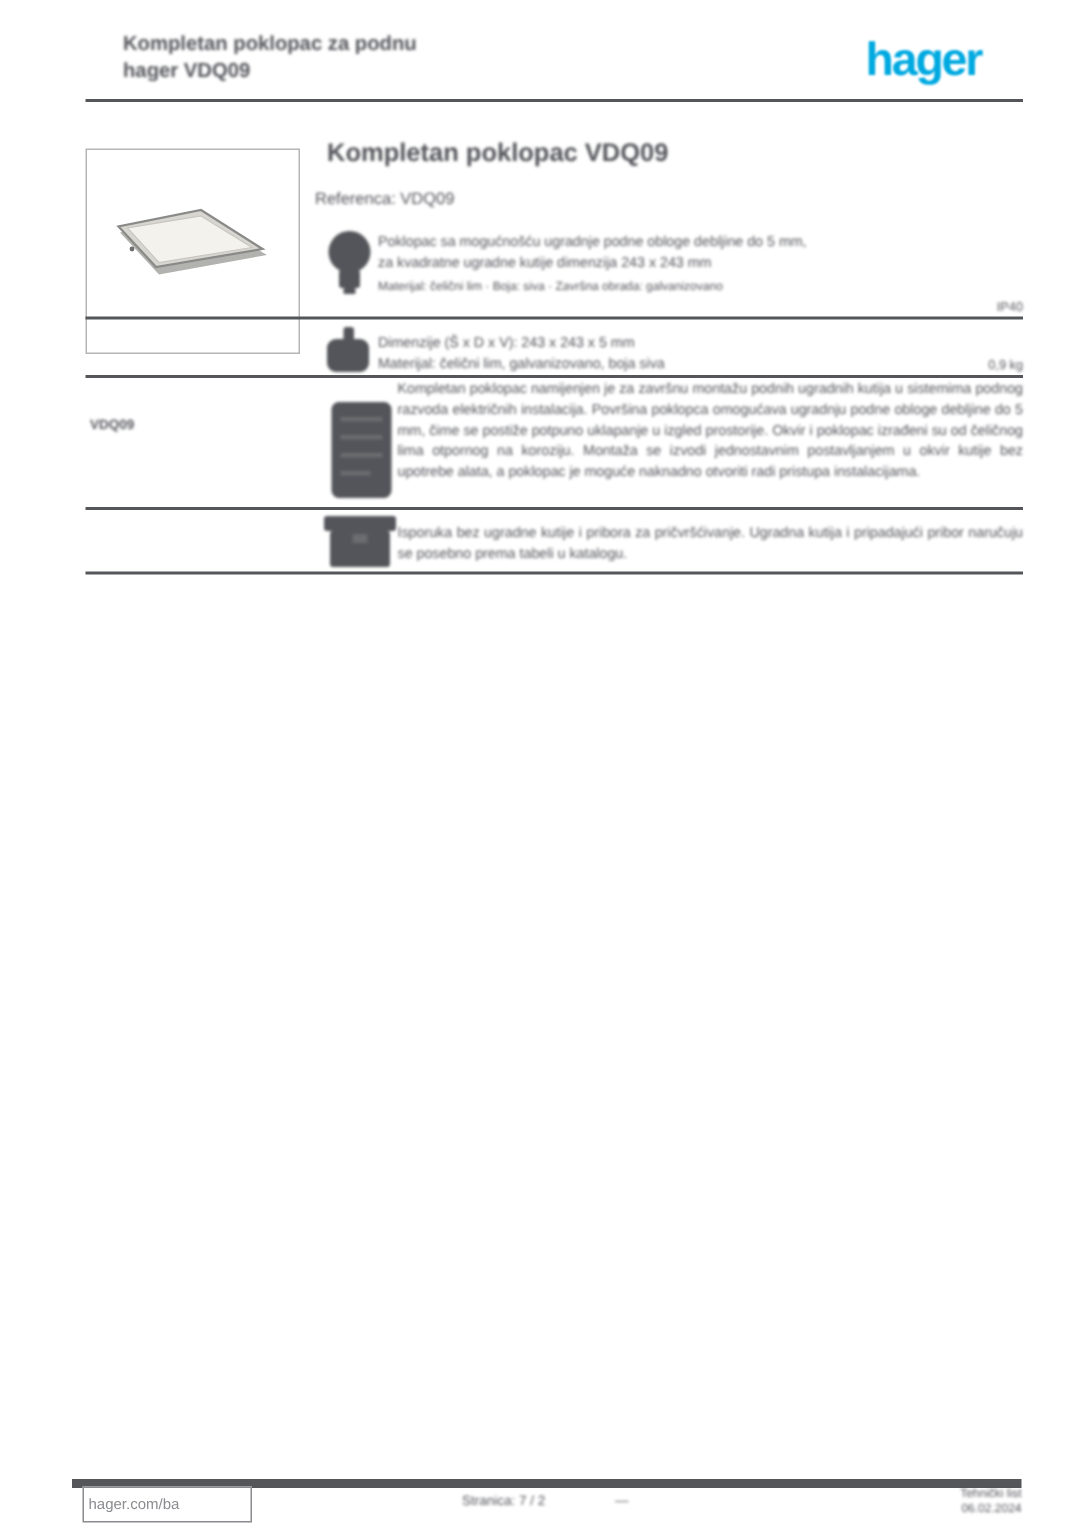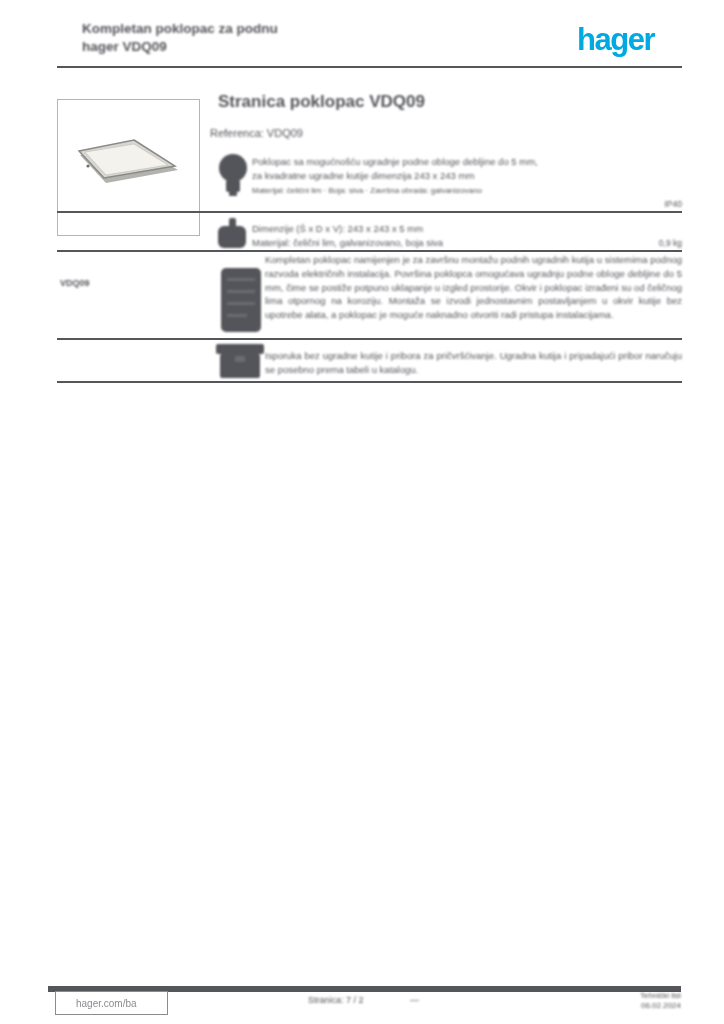--- a/index.html
+++ b/index.html
@@ -21,21 +21,21 @@
   
   .title{left:218px;top:92px;font-size:17px;font-weight:bold;color:#54555a;white-space:nowrap;}
   .subtitle{left:210px;top:127px;font-size:11px;color:#54555a;}
   .rtext{font-size:9.5px;line-height:14px;color:#54555a;}
   .rsmall{font-size:8px;color:#54555a;}
   .rvalue{font-size:8.5px;color:#54555a;text-align:right;}
   .para{left:265px;top:253px;width:417px;font-size:9.5px;line-height:13.8px;text-align:justify;color:#54555a;}
   
   .fband{left:48px;top:986px;width:633px;height:6px;background:#55565a;}
   .fbox{left:55px;top:991px;width:113px;height:24px;background:#fff;border:1px solid #8a8b8e;box-sizing:border-box;
-        display:flex;align-items:center;padding-left:20px;}
+        display:flex;align-items:center;padding-left:3px;}
   .fbox span{font-size:10px;color:#8b8c90;}
   .fcenter{left:308px;top:995px;font-size:9px;color:#54555a;white-space:nowrap;}
   .fdash{left:410px;top:995px;font-size:9px;color:#54555a;}
   .fright{left:601px;top:991px;width:80px;text-align:right;font-size:8px;line-height:9.5px;color:#54555a;}
   svg{display:block;}
 </style>
 </head>
 <body>
 
 <div id="page">
@@ -52,21 +52,21 @@
 
       <polygon points="76,40 117,66 46,78 21,51" fill="#d8d6d0" stroke="#8a8a88" stroke-width="1.5"></polygon>
 
       <polygon points="76,44 110,65 48,75 27,52" fill="#f4f2ec" stroke="#c9c7c1" stroke-width="0.8"></polygon>
 
       <circle cx="30" cy="66" r="1.6" fill="#6e6e6c"></circle>
     </svg>
   </div>
   <div class="abs refcode blur1">VDQ09</div>
 
-  <div class="abs title blur1">Stranica poklopac VDQ09</div>
+  <div class="abs title blur1">Kompletan poklopac VDQ09</div>
   <div class="abs subtitle blur1">Referenca: VDQ09</div>
 
   <div class="abs blur1" style="left:216px;top:152px;">
     <svg width="34" height="46" viewBox="0 0 34 46">
       <circle cx="17" cy="16" r="14" fill="#54555a"></circle>
       <rect x="10" y="28" width="14" height="12" rx="2" fill="#54555a"></rect>
       <rect x="13" y="40" width="8" height="4" rx="1" fill="#54555a"></rect>
     </svg>
   </div>
   <div class="abs rtext blur2" style="left:252px;top:155px;width:430px;">Poklopac sa mogućnošću ugradnje podne obloge debljine do 5 mm,</div>

